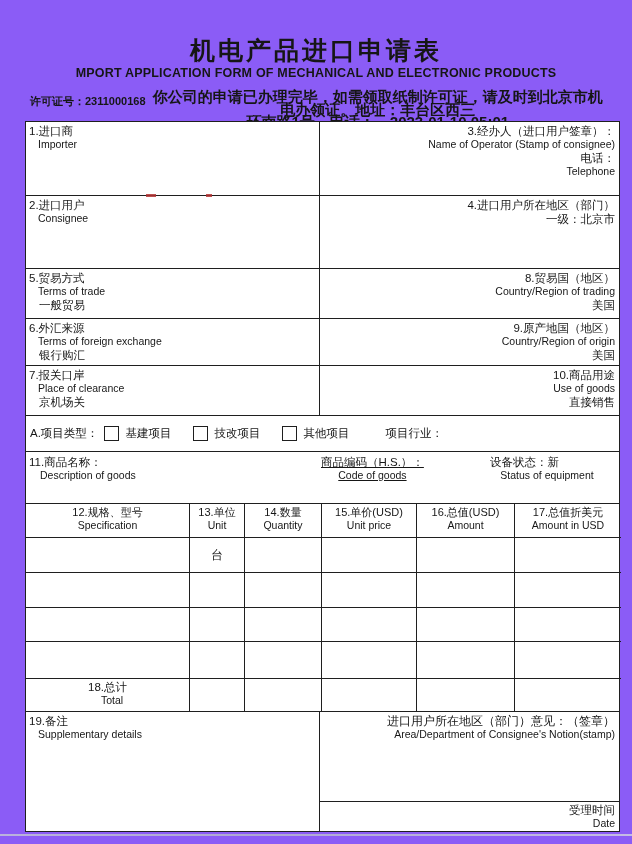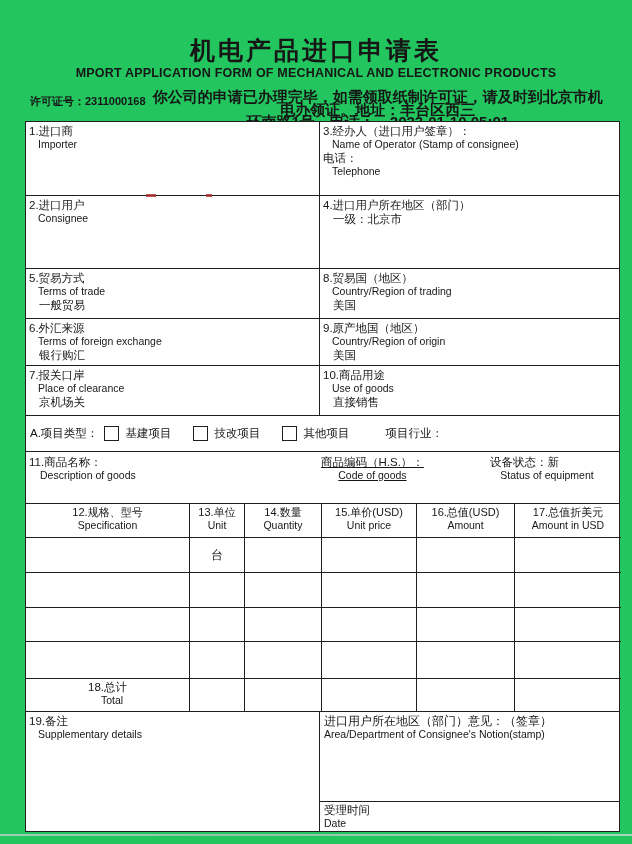--- a/index.html
+++ b/index.html
@@ -1,34 +1,34 @@
 <!DOCTYPE html>
 <html><head>
 <meta charset="utf-8">
 <style>
   * { margin:0; padding:0; box-sizing:border-box; }
   html,body { background:#ffffff; }
   body { font-family:"Liberation Sans","DejaVu Sans",sans-serif; color:#161616; }
-  .page { position:relative; width:632px; height:844px; background:#22c55e; overflow:hidden; }
+  .page { position:relative; width:632px; height:844px; background:#8b5cf6; overflow:hidden; }
 
   .title { position:absolute; top:34px; left:0; width:100%; text-align:center;
            font-family:"Liberation Serif","DejaVu Serif",serif;
            font-size:25px; font-weight:bold; letter-spacing:3px; }
   .subtitle { position:absolute; top:66px; left:0; width:100%; text-align:center;
               font-size:12.5px; font-weight:bold; letter-spacing:0.2px; }
   .license-row { position:absolute; top:91px; left:30px; width:580px; display:flex; }
   .license { font-size:11px; font-weight:bold; white-space:nowrap; padding-top:3px; }
   .notice { flex:1; text-align:center; font-size:15px; font-weight:bold; line-height:12.5px; }
 
   .form { position:absolute; left:25px; top:121px; width:595px; border:1.4px solid #1f1f1f; background:#fff; }
   .frow { display:flex; border-top:1.2px solid #1f1f1f; position:relative; }
   .frow.first { border-top:none; }
   .cell { padding:2px 4px 2px 3px; overflow:hidden; }
   .cell.left  { width:293px; }
-  .cell.right { flex:1; border-left:1.2px solid #1f1f1f; }
+  .cell.right { flex:1; border-left:1.2px solid #1f1f1f;text-align:right; }
   .zh  { font-size:11.5px; line-height:14px; }
   .en  { font-size:10.5px; line-height:12.5px; padding-left:9px; }
   .val { font-size:11.5px; line-height:14px; padding-left:10px; }
 
   .h73 { height:73px; } .h50 { height:50px; } .h47 { height:47px; }
   .h36 { height:36px; } .h52 { height:52px; } .h120 { height:120px; }
 
   .project-row { align-items:center; padding:6px 4px; font-size:11.5px; }
   .project-row .plabel { margin-right:6px; }
   .cbgroup { display:flex; align-items:center; margin-right:22px; }

